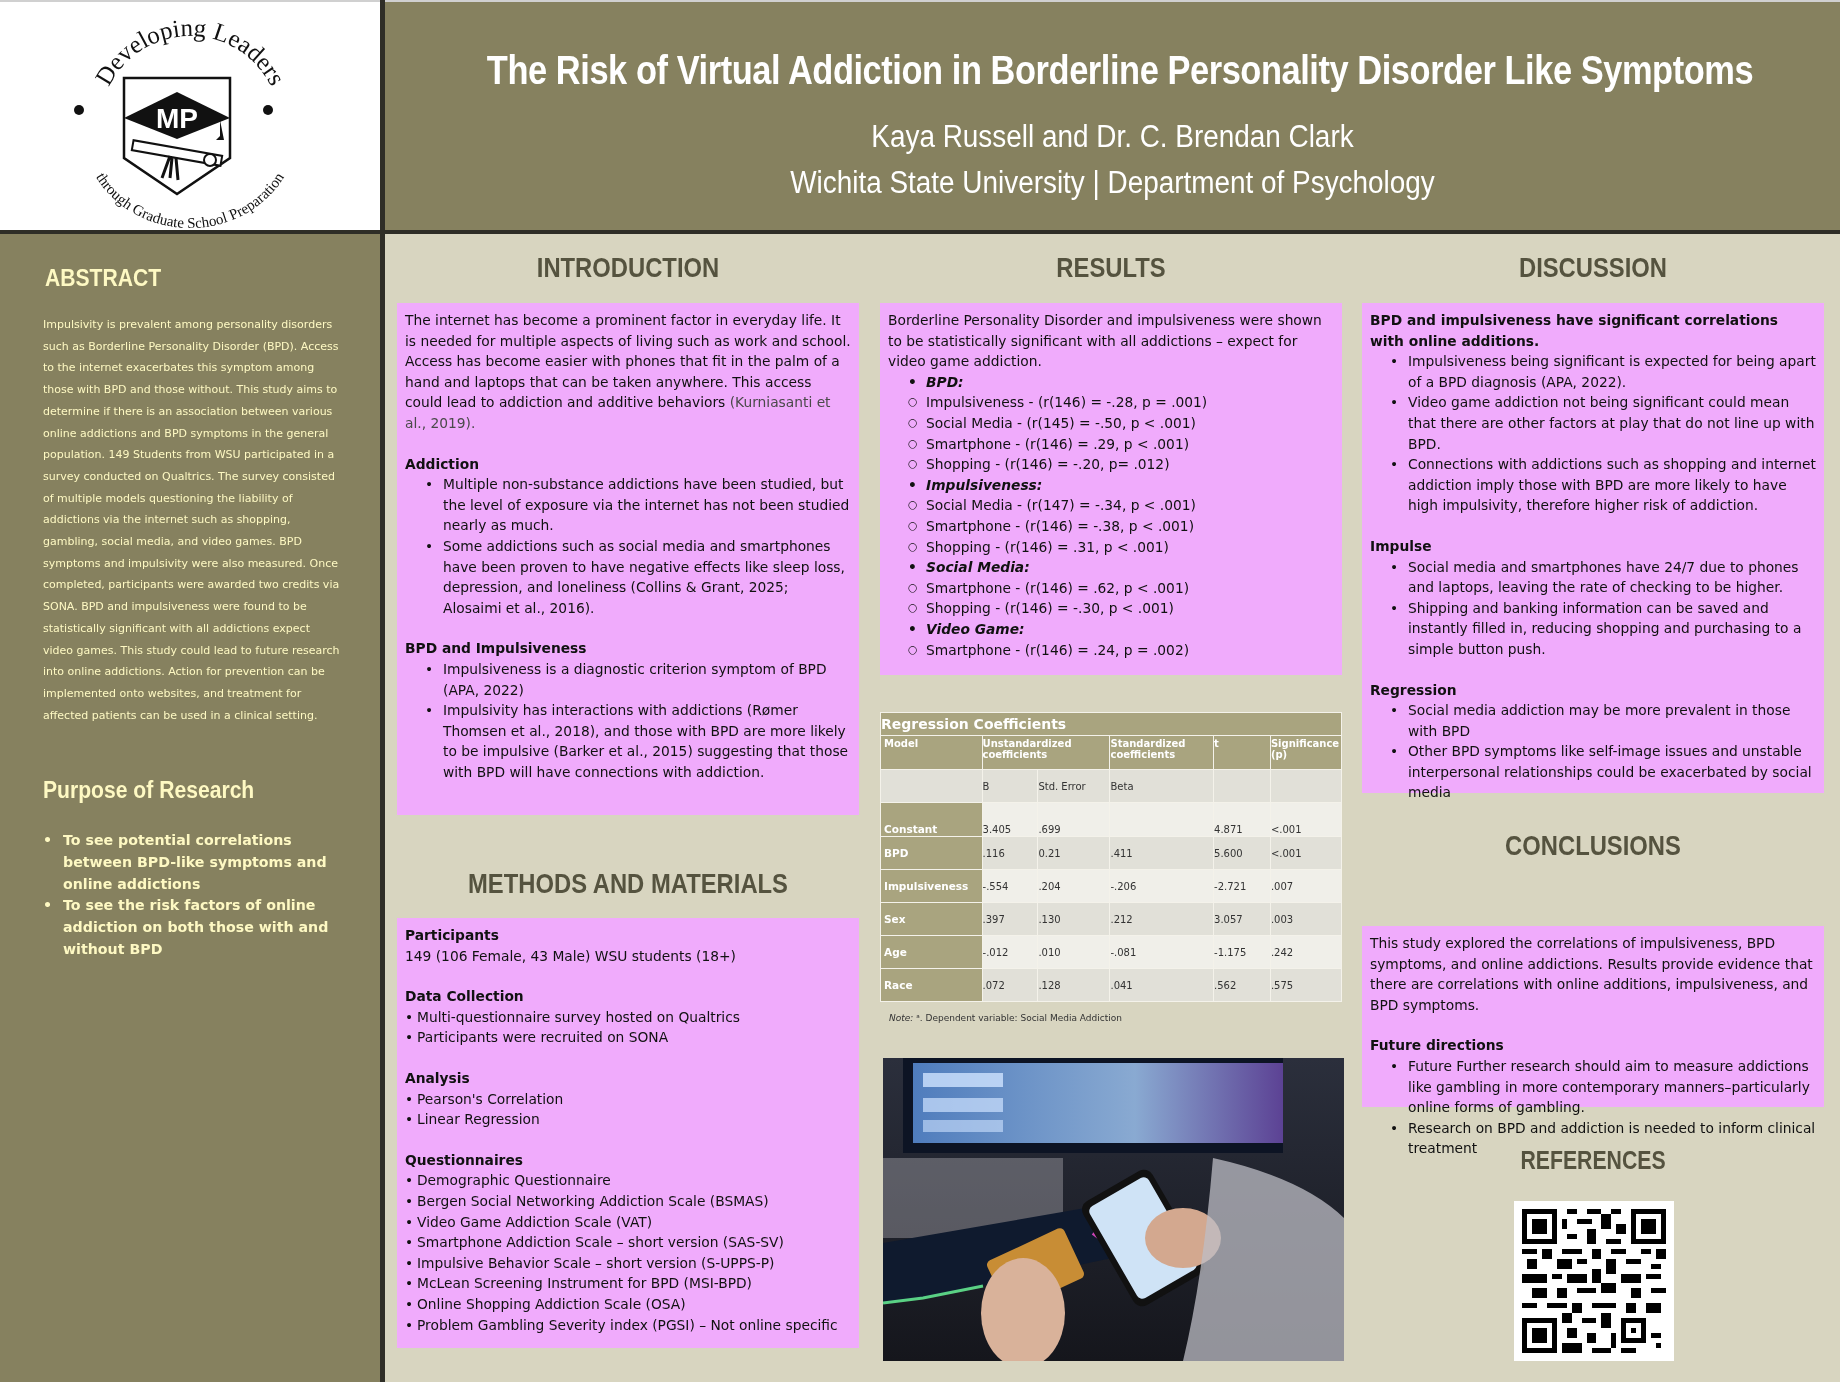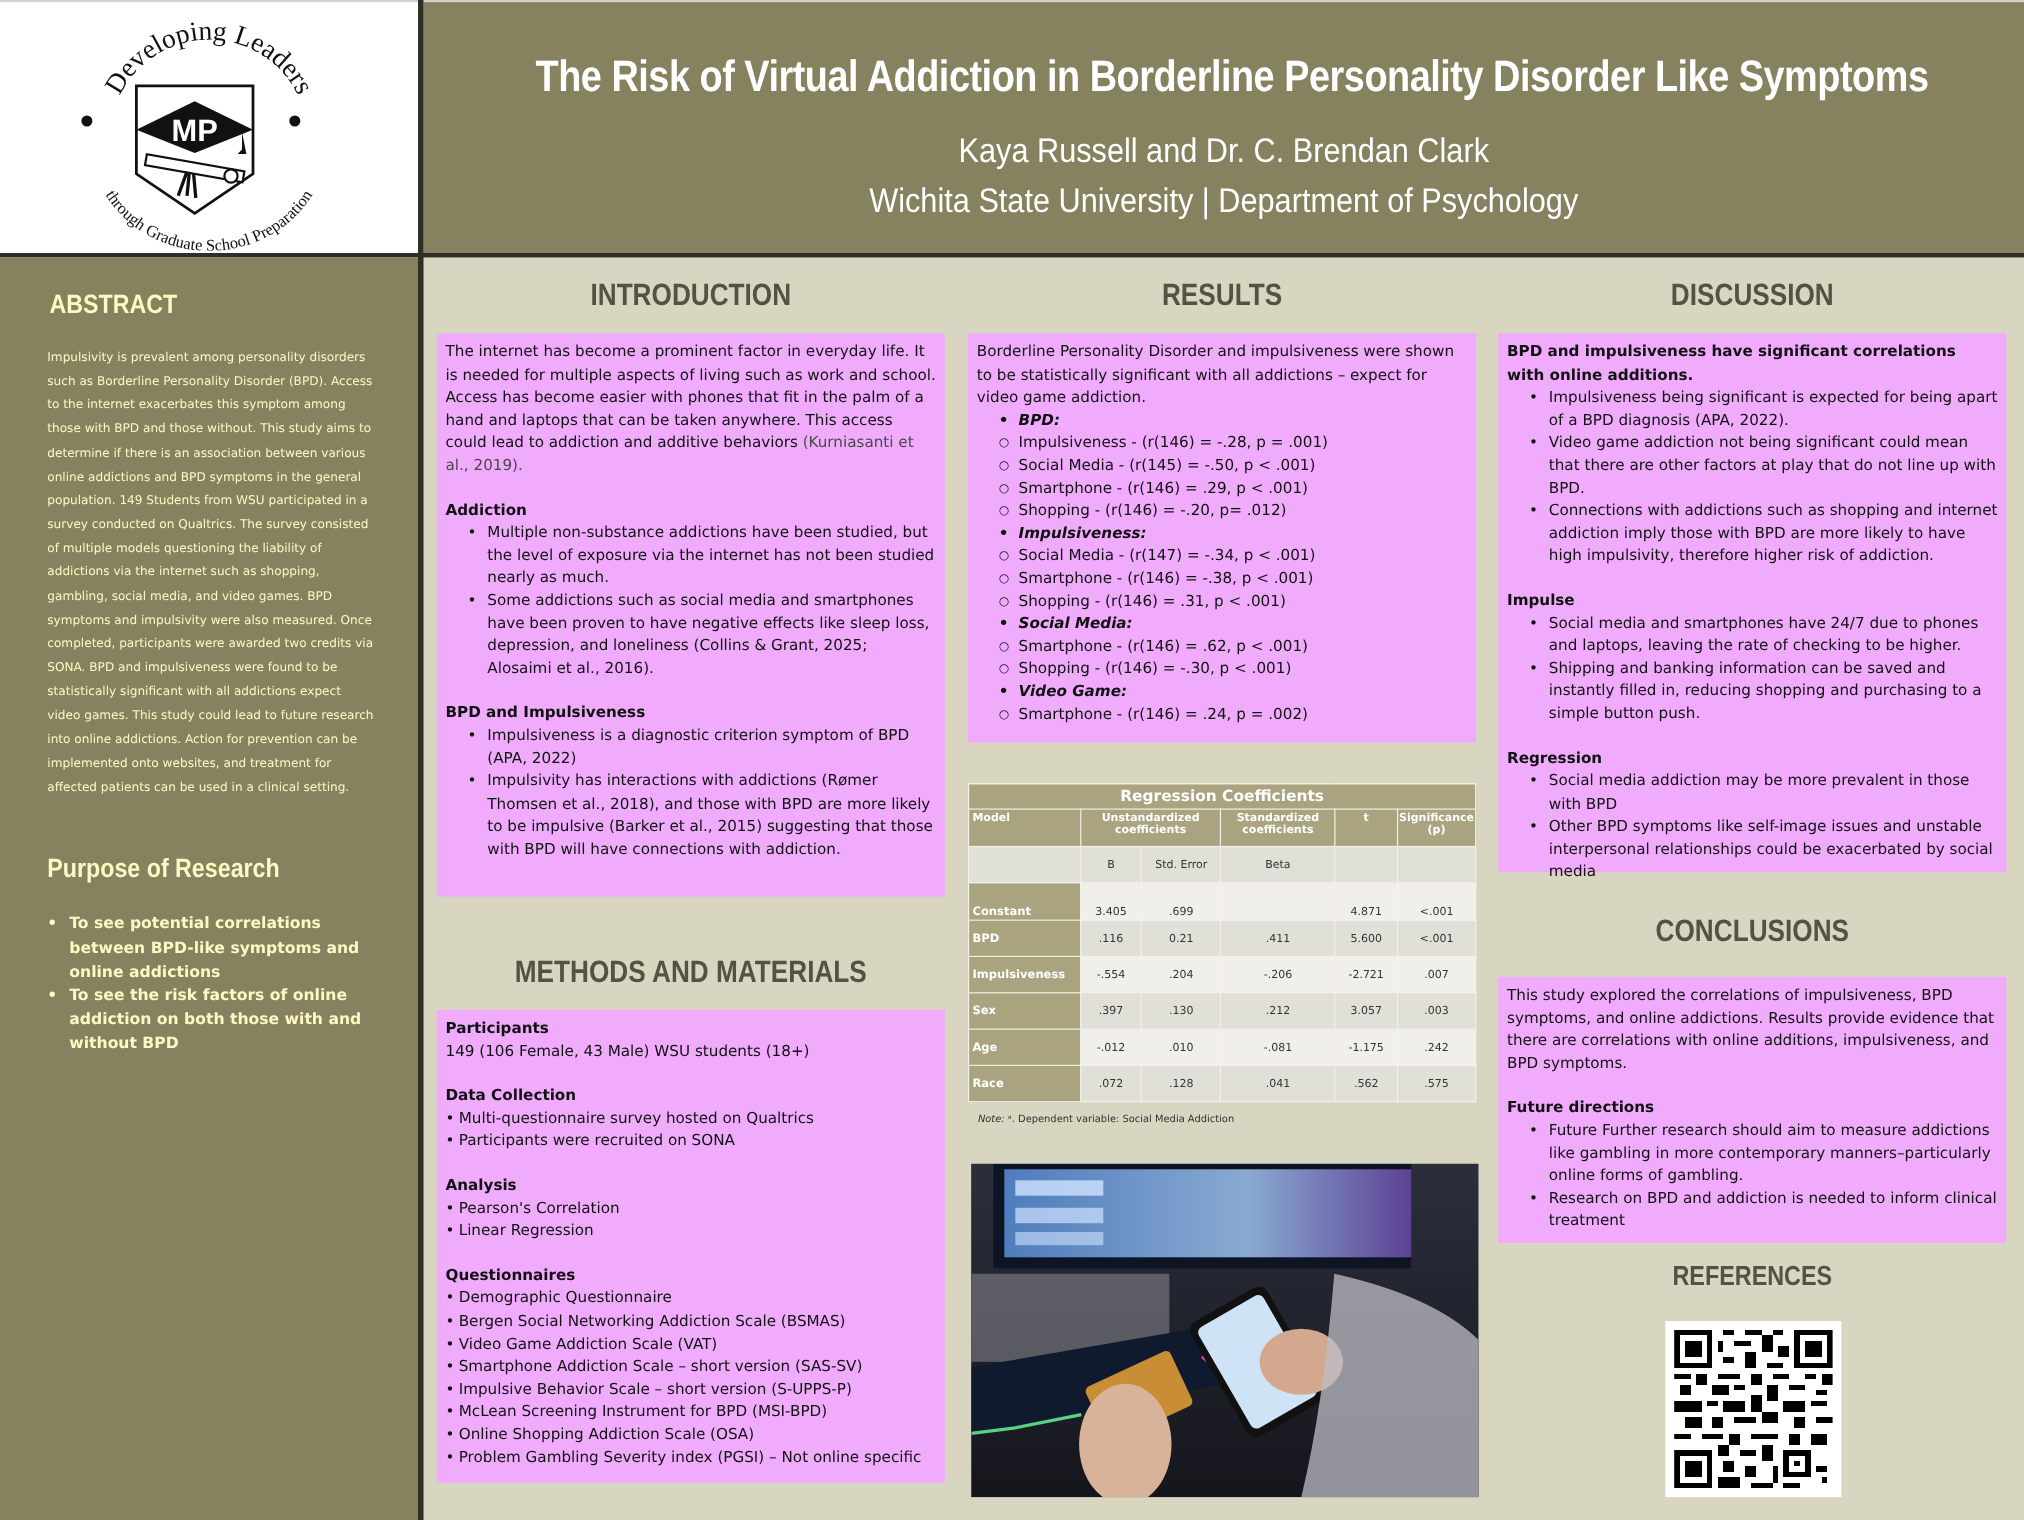--- a/index.html
+++ b/index.html
@@ -45,21 +45,21 @@
   .panel ul.tight li { position: relative; padding-left: 12px; }
   .panel ul.tight li::before { content: "•"; position: absolute; left: 0; }
   .panel ul.sub li { position: relative; padding-left: 38px; }
   .panel ul.sub li::before { content: "○"; position: absolute; left: 20px; font-size: 11px; }
   .panel .grp { position: relative; padding-left: 38px; font-weight: bold; font-style: italic; }
   .panel .grp::before { content: "•"; position: absolute; left: 20px; }
   .cite { color: #4a4a4a; }
 
   
   .reg-table { position: absolute; left: 880px; top: 712px; width: 462px; border-collapse: collapse; font-size: 10px; }
-  .reg-table td, .reg-table th { border: 1.5px solid #f4f2ea; text-align: center; color: #333; height: 33px; }
+  .reg-table td, .reg-table th { border: 1.5px solid #f4f2ea; color: #333; height: 33px; }
   .reg-table .cap { background: #a9a47f; color: #fff; font-weight: bold; font-size: 14px; height: 23px; }
   .reg-table .hd { background: #a9a47f; color: #fff; font-weight: bold; font-size: 10px; vertical-align: top; padding-top: 2px; height: 34px; }
   .reg-table .hd.left { text-align: left; padding-left: 3px; }
   .reg-table .rl { background: #a9a47f; color: #fff; font-weight: bold; text-align: left; padding-left: 3px; font-size: 10.5px; vertical-align: middle; }
   .reg-table .sub td { background: #e1e0d8; }
   .reg-table .odd td.v { background: #f0efe9; }
   .reg-table .even td.v { background: #e1e0d8; }
   .reg-table .r0 td { height: 34px; vertical-align: bottom; padding-bottom: 1px; }
   .note { position: absolute; left: 889px; top: 1013px; font-size: 9px; color: #333; }
 
@@ -308,21 +308,21 @@
   </ul>
   <div class="gap"></div>
   <b>Regression</b>
   <ul class="ind">
     <li>Social media addiction may be more prevalent in those with BPD</li>
     <li>Other BPD symptoms like self-image issues and unstable interpersonal relationships could be exacerbated by social media</li>
   </ul>
 </div>
 
 <div class="sec-h" style="left:1362px; top:830px; width:462px;">CONCLUSIONS</div>
-<div class="panel" style="left:1362px; top:888px; width:462px; height:242px;">
+<div class="panel" style="left:1362px; top:926px; width:462px; height:181px;">
   <p>This study explored the correlations of impulsiveness, BPD symptoms, and online addictions. Results provide evidence that there are correlations with online additions, impulsiveness, and BPD symptoms.</p>
   <div class="gap"></div>
   <b>Future directions</b>
   <ul class="ind">
     <li>Future  Further research should aim to measure addictions like gambling in more contemporary manners–particularly online forms of gambling.</li>
     <li>Research on BPD and addiction is needed to inform clinical treatment</li>
   </ul>
 </div>
 
 <div class="sec-h" style="left:1362px; top:1146px; width:462px; font-size:25px;">REFERENCES</div>

